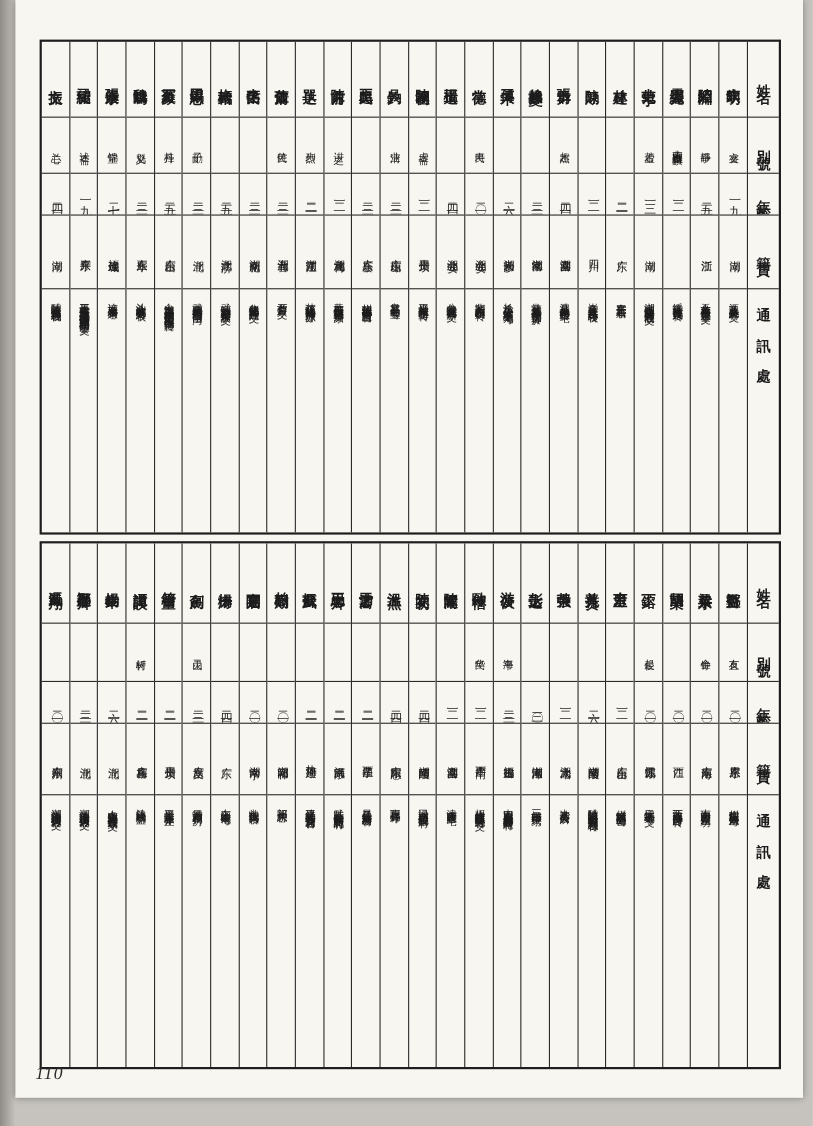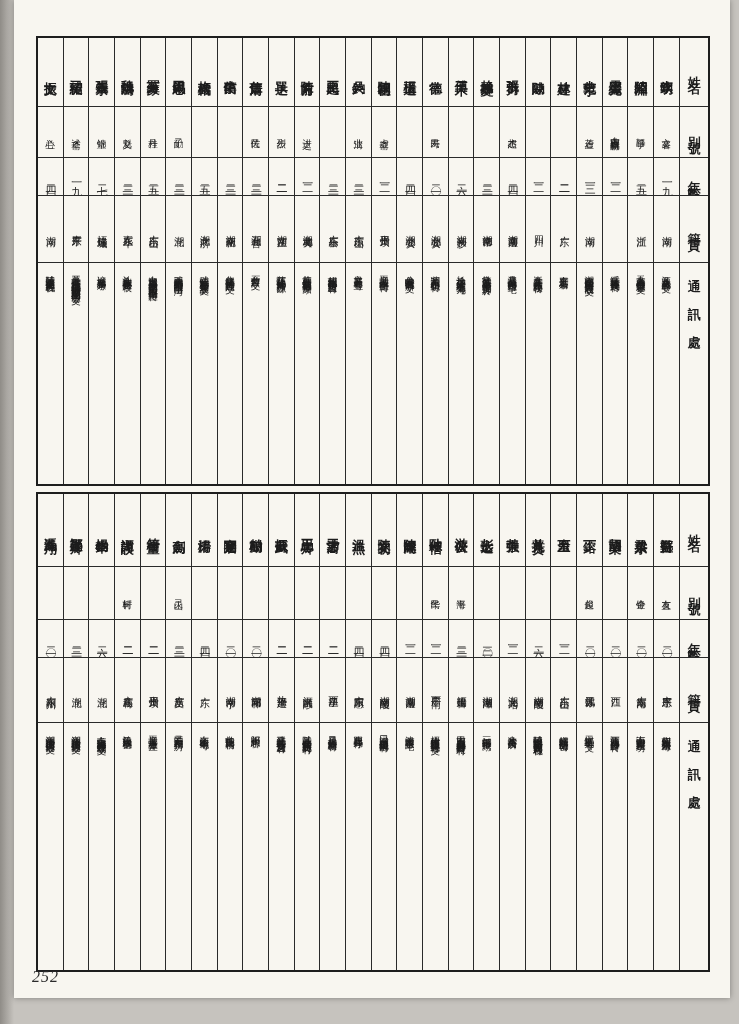--- a/index.html
+++ b/index.html
@@ -454,15 +454,15 @@
 
         <div class="col">
           <div class="cell c-name">馮鳳翔</div>
           <div class="cell c-alias"></div>
           <div class="cell c-age">二〇</div>
           <div class="cell c-native">广东潮州</div>
           <div class="cell c-addr">潮州汕头通津横街启源转交</div>
         </div>
       </div>
 
-    <div class="page-number">252</div>
+    <div class="page-number">110</div>
   </div>
 </div>
 
 </body></html>

